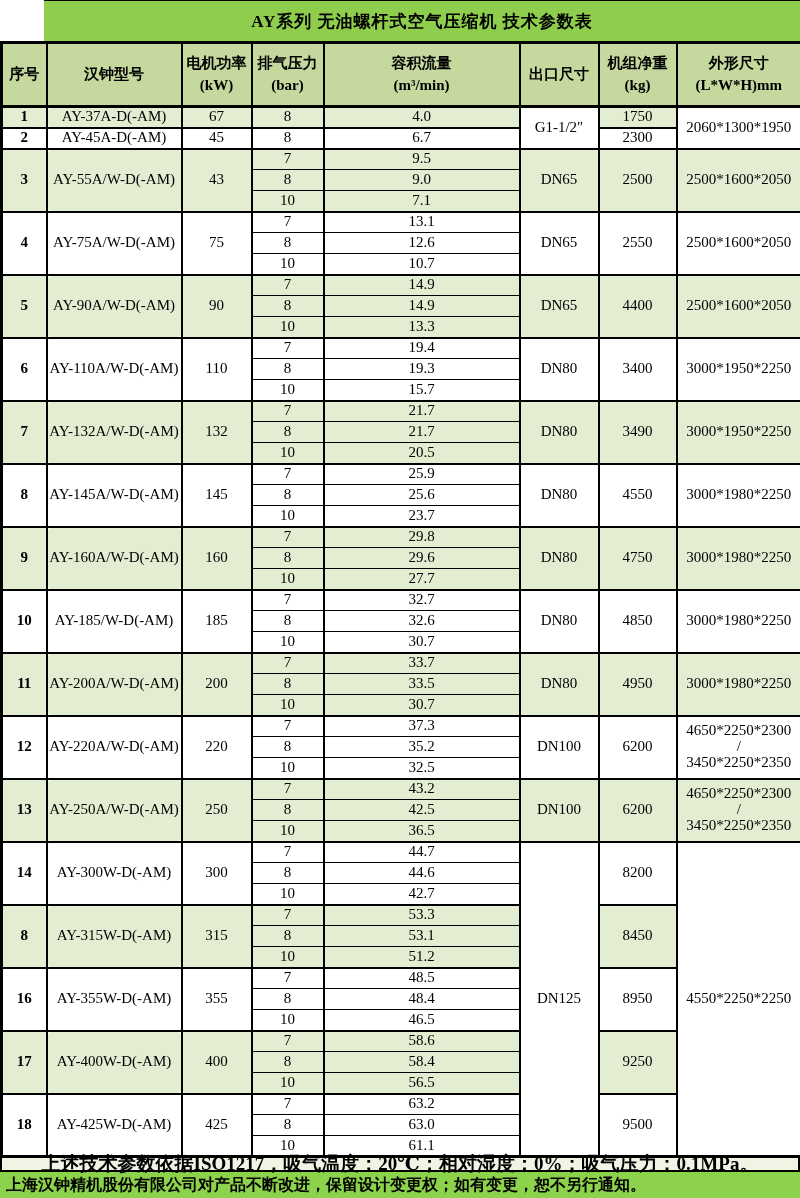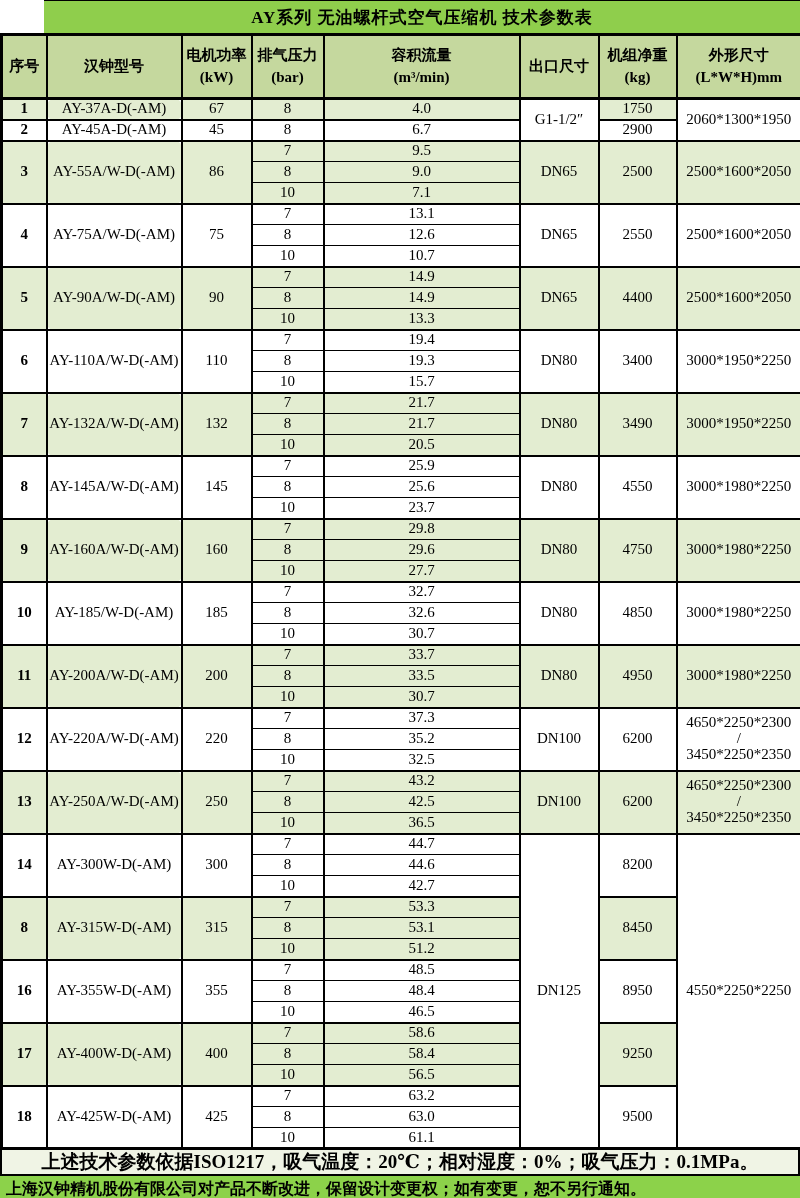--- a/index.html
+++ b/index.html
@@ -3,21 +3,21 @@
 <meta charset="utf-8">
 <style>
   html,body { margin:0; padding:0; background:#ffffff; }
   body {
     width:800px;
     font-family:"Liberation Serif","DejaVu Serif",serif;
     color:#000;
   }
   .title-bar {
     box-sizing:border-box;
-    height:33px;
+    height:41px;
     background:var(--title-bar,#8fce4c);
     border-top:1px solid #000;
     display:flex; align-items:center; justify-content:center;
     font-weight:bold; font-size:17px; letter-spacing:1px;margin-left:44px;
   }
   table.spec {
     width:800px;
     table-layout:fixed;
     border-collapse:collapse;
     border:3px solid #000;
@@ -48,21 +48,21 @@
     overflow:hidden;
   }
   tr.model-start td { border-top-width:2px; }
   td.shade { background:var(--stripe-bg,#e3edd1); }
   td.plain { background:#ffffff; }
   td.cell-serial { font-size:17px; font-weight:bold; }
   td.cell-model  { font-size:14px;border-radius:7px; }
   td.cell-dims   { font-size:14px; white-space:pre-line; line-height:20px; }
   .footnote {
     box-sizing:border-box;
-    height:26px;
+    height:14px;
     background:var(--footnote-bg,#f0f4e5);
     border-left:2px solid #000; border-right:2px solid #000; border-bottom:2px solid #000;
     display:flex; align-items:center; justify-content:center;
     font-weight:bold; font-size:19px;
   }
   .bottom-bar {
     box-sizing:border-box;
     height:27px;
     background:var(--bottom-bar,#8cd24a);
     display:flex; align-items:center;
@@ -113,26 +113,26 @@
         <td rowspan="2" class="cell-outlet plain">G1-1/2″</td>
         <td class="cell-weight shade">1750</td>
         <td rowspan="2" class="cell-dims plain">2060*1300*1950</td>
       </tr>
       <tr class="model-start">
         <td class="cell-serial plain">2</td>
         <td class="cell-model plain">AY-45A-D(-AM)</td>
         <td class="cell-power plain">45</td>
         <td class="cell-pressure plain">8</td>
         <td class="cell-flow plain">6.7</td>
-        <td class="cell-weight plain">2900</td>
+        <td class="cell-weight plain">2300</td>
       </tr>
       <tr class="model-start">
         <td rowspan="3" class="cell-serial shade">3</td>
         <td rowspan="3" class="cell-model shade">AY-55A/W-D(-AM)</td>
-        <td rowspan="3" class="cell-power shade">86</td>
+        <td rowspan="3" class="cell-power shade">43</td>
         <td class="cell-pressure shade">7</td>
         <td class="cell-flow shade">9.5</td>
         <td rowspan="3" class="cell-outlet shade">DN65</td>
         <td rowspan="3" class="cell-weight shade">2500</td>
         <td rowspan="3" class="cell-dims shade">2500*1600*2050</td>
       </tr>
       <tr>
         <td class="cell-pressure shade">8</td>
         <td class="cell-flow shade">9.0</td>
       </tr>

